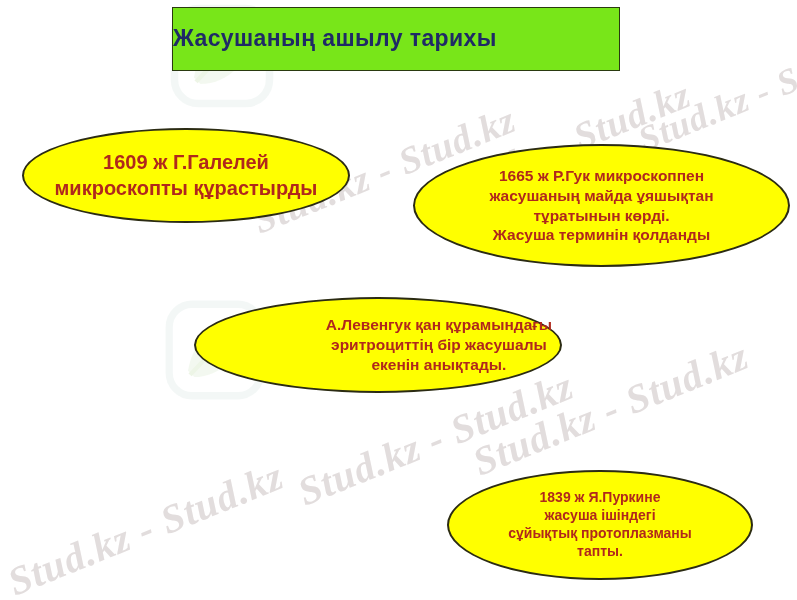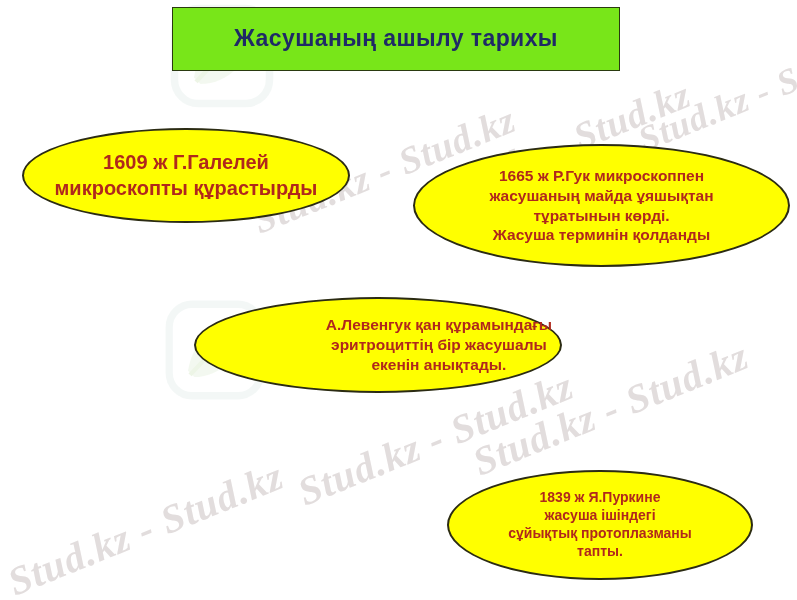--- a/index.html
+++ b/index.html
@@ -49,21 +49,21 @@
     position: absolute;
     left: 172px;
     top: 7px;
     width: 448px;
     height: 64px;
     background: #78e619;
     border: 1px solid #2a3a10;
     z-index: 3;
     display: flex;
     align-items: center;
-    justify-content: center;
+    justify-content: flex-start;
     box-sizing: border-box;
   }
   #title-text {
     font-size: 23px;
     font-weight: bold;
     color: #1f2a66;
     letter-spacing: 0.4px;
     text-align: center;
     line-height: 1.1;
   }

